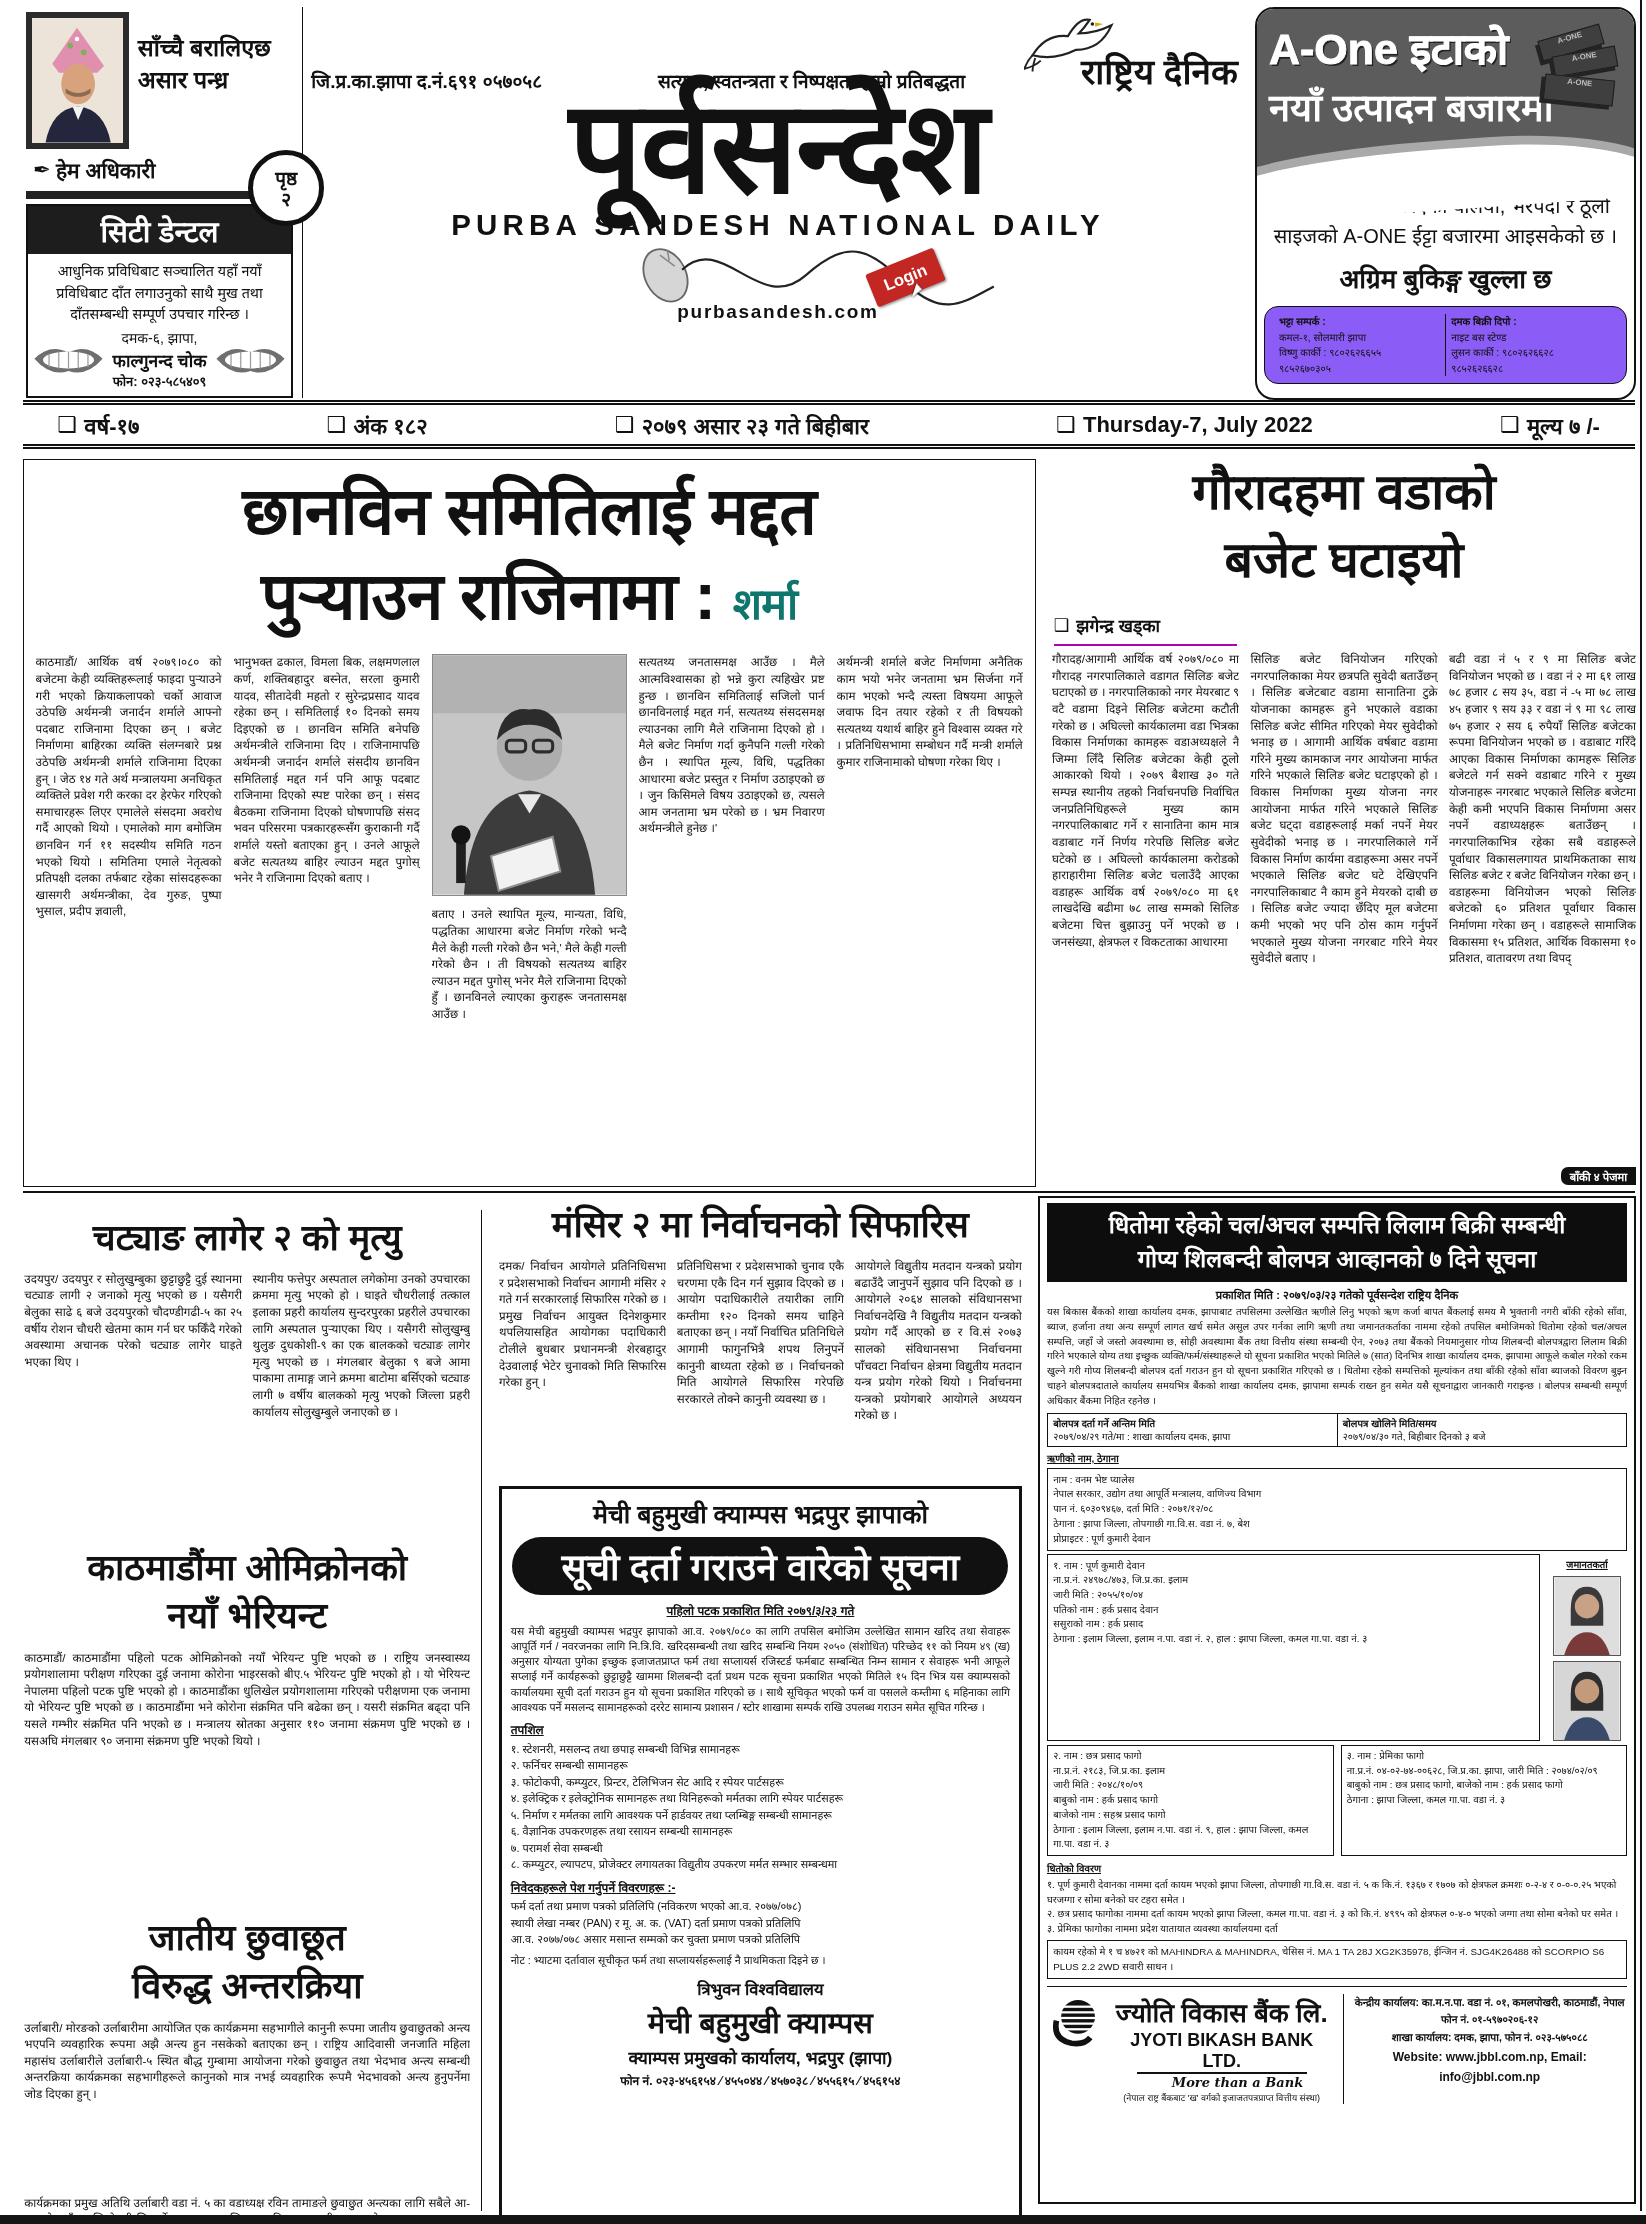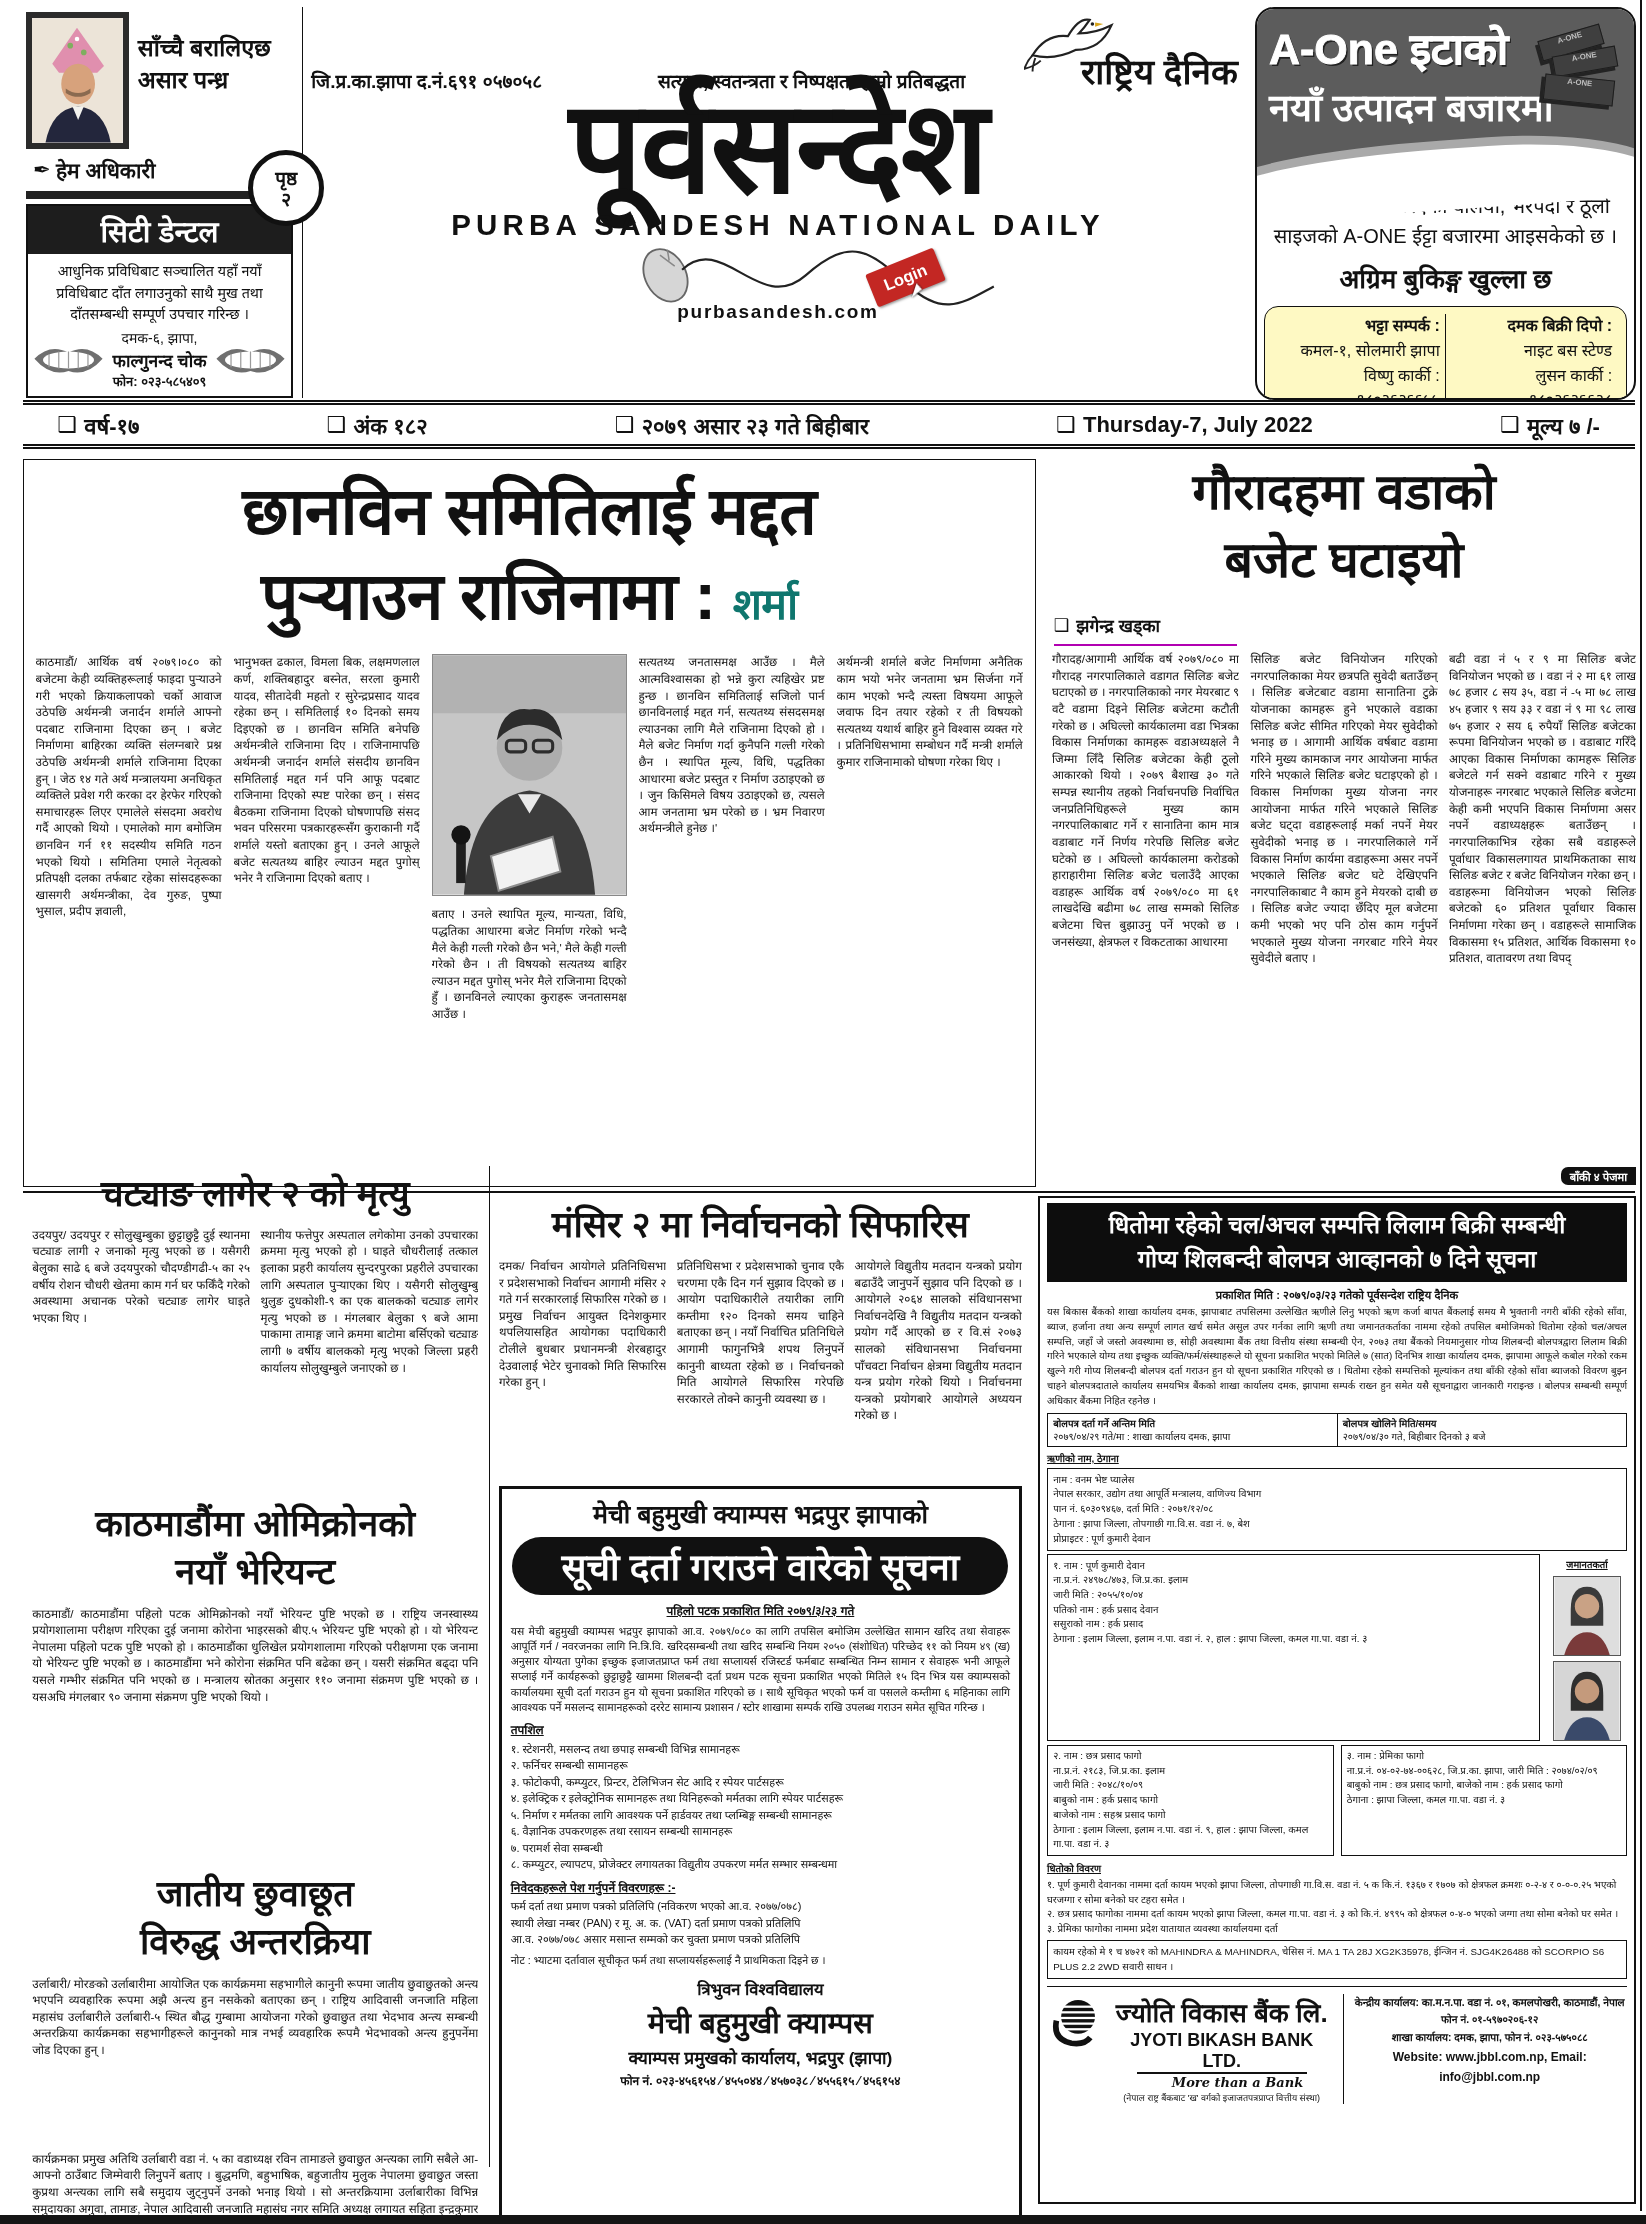--- a/index.html
+++ b/index.html
@@ -38,21 +38,21 @@
 
   .aone { position:absolute; left:1255px; top:7px; width:381px; height:393px; border:2.6px solid #111; border-radius:19px; overflow:hidden; background:#fff; }
   .aone-top { position:relative; background:#5c5c5c; height:170px; color:#fff; padding:8.7px 10.4px 0 12px; }
   .aone-top::after { content:""; position:absolute; left:-10%; bottom:-31px; width:120%; height:61px; background:#fff; border-radius:50% 40% 0 0/31px 52px 0 0; transform:rotate(-4deg); box-shadow:0 -8.7px 0 #a9a9a9; }
   .aone-l1 { font-size:43px; font-weight:800; -webkit-text-stroke:0.9px #fff; text-shadow:1.7px 1.7px 0 #222; }
   .aone-l2 { font-size:38px; font-weight:800; margin-top:3.5px; }
   .bricks { position:absolute; right:7px; top:22.6px; width:104px; }
   .brick { position:absolute; background:#3f3f3f; border:0.9px solid #1d1d1d; color:#bdbdbd; font-size:7.8px; font-weight:bold; text-align:center; box-shadow:-3.5px 3.5px 0 #232323; }
   .aone-body { font-size:20px; text-align:center; padding:12px 8.7px 0 8.7px; line-height:1.5; }
   .aone-book { font-weight:800; font-size:26px; text-align:center; margin-top:8.7px; }
-  .aone-contact { display:flex; margin:10.4px 7px 0 7px; background:#fef9c3; border:1.7px solid #111; border-radius:14px; padding:7px 8.7px; font-size:16px; line-height:1.55; text-align:right; }
+  .aone-contact { display:flex; margin:10.4px 7px 0 7px; background:#8b5cf6; border:1.7px solid #111; border-radius:14px; padding:7px 8.7px; font-size:10px; line-height:1.55; text-align:left; }
   .aone-contact .cell { flex:1; padding:0 5.2px; }
   .aone-contact .cell + .cell { border-left:1.7px solid #111; }
   .aone-contact .ct { font-weight:bold; }
 
   
   .dateline { position:absolute; left:22.6px; right:12px; top:400px; height:49px; border-top:5.2px double #111; border-bottom:5.2px double #111; display:flex; align-items:center; justify-content:space-between; padding:0 35px; font-weight:bold; font-size:22px; }
   .dl-item { display:flex; gap:7px; align-items:center; }
 
   
   .main-story { position:absolute; left:22.6px; top:459px; width:1013px; height:728px; border:1.7px solid #111; padding:8.7px 12px; }
@@ -66,21 +66,21 @@
 
   .gaura { position:absolute; left:1052px; top:459px; width:584px; height:728px; }
   .g-head { text-align:center; font-weight:bold; font-size:50px; line-height:1.35; }
   .g-by { display:flex; align-items:center; gap:7px; font-weight:bold; font-size:17.4px; margin:19px 0 3.5px 1.7px; width:183px; border-bottom:2.6px solid #b100b1; padding-bottom:7px; }
   .g-cols { display:flex; gap:11.3px; height:528px; overflow:hidden; margin-top:5.2px; }
   .more-tag { display:inline-block; background:#111; color:#fff; font-weight:bold; font-size:11.3px; padding:1.7px 8.7px; border-radius:7px 0 0 7px; }
   .g-more { position:absolute; right:0; bottom:1.7px; }
 
   
   .band-rule { position:absolute; left:22.6px; right:12px; top:1191px; height:1.7px; background:#111; }
-  .colL { position:absolute; left:22.6px; top:1166px; width:459px; height:1001px; border-right:1.7px solid #111; padding:3.5px 10.4px 0 1.7px;margin-left:8px; }
+  .colL { position:absolute; left:22.6px; top:1210px; width:459px; height:1001px; border-right:1.7px solid #111; padding:3.5px 10.4px 0 1.7px; }
   .s-head { text-align:center; font-weight:bold; font-size:36px; line-height:1.35; }
   .two-col { display:flex; gap:10.4px; margin-top:8.7px; overflow:hidden; }
   .body-sm { font-size:11.7px; line-height:1.42; text-align:justify; }
   .colL .sec { margin-bottom:12px; }
 
   .colM { position:absolute; left:492px; top:1199px; width:535px; height:1001px; padding:1.7px 5.2px 0 7px; }
   .three-col { display:flex; gap:10.4px; margin-top:8.7px; height:219px; overflow:hidden; }
   .campus { border:3.5px solid #111; margin-top:8.7px; padding:7px 8.7px; height:747px; position:relative; }
   .campus-sub { text-align:center; font-weight:bold; font-size:25px; }
   .campus-pill { background:#111; color:#fff; text-align:center; font-weight:800; font-size:37px; border-radius:29.5px; padding:3.5px 5.2px; margin:7px 1.7px; }

